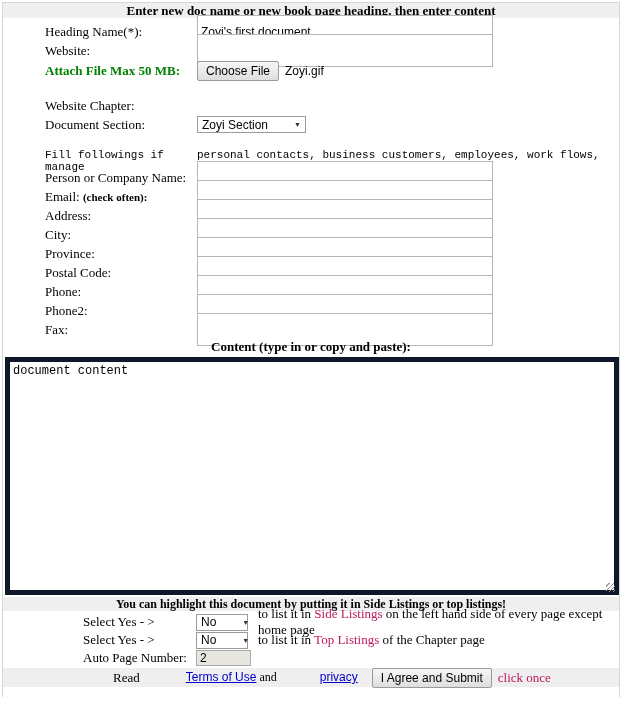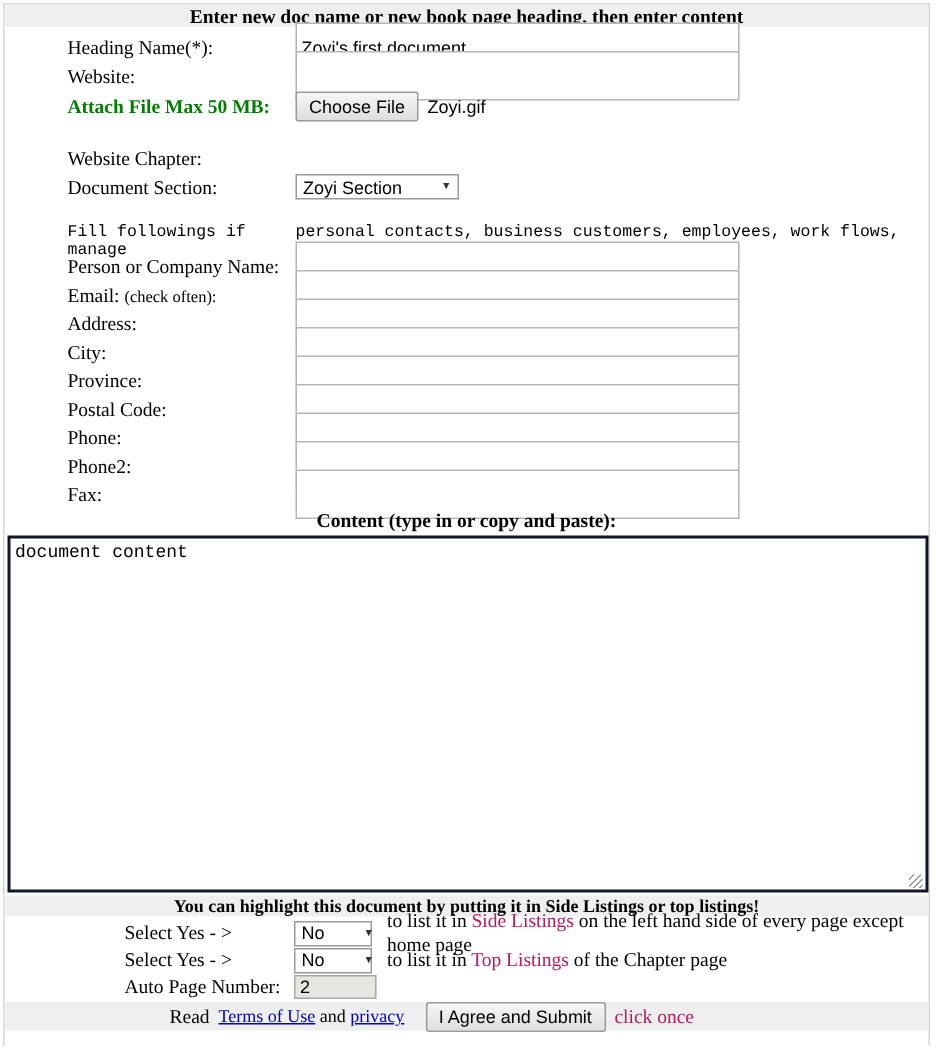--- a/index.html
+++ b/index.html
@@ -3,40 +3,40 @@
 <meta charset="utf-8">
 <style>
   html,body{margin:0;padding:0;background:#fff;}
   body{width:624px;height:703px;overflow:hidden;font-family:"Liberation Serif",serif;color:#000;}
   .page{position:relative;width:618px;margin:2px 2px 0 2px;border:1px solid #d6d6d6;border-bottom:none;min-height:695px;box-sizing:border-box;background:#fff;}
   .bar{background:#efefef;text-align:center;font-weight:bold;font-size:13px;line-height:15px;height:15px;font-family:"Liberation Serif",serif;}
   .bar.small{font-size:12px;height:14px;line-height:14px;}
   .sp{width:100%;}
   .row{display:flex;align-items:center;height:19px;padding-left:42px;box-sizing:border-box;}
   .lbl{width:152px;flex:0 0 152px;font-size:13px;font-family:"Liberation Serif",serif;}
-  .lbl .note-sm{font-size:11px;}
+  .lbl .note-sm{font-size:11px;font-weight:bold;}
   .green{color:#008000;font-weight:bold;}
   .red{color:#be185d;}
   .text-input{width:296px;height:33px;border:1px solid #b5b5b5;box-sizing:border-box;font:12px "Liberation Sans",sans-serif;padding:0 3px;background:#fff;color:#000;outline:none;}
   .text-input.short{width:162px;}
   .fake-select{display:inline-flex;align-items:center;justify-content:space-between;border:1px solid #9a9a9a;background:#fff;height:17px;box-sizing:border-box;padding:0 4px;font:12px "Liberation Sans",sans-serif;cursor:default;gap:20px;}
   .fake-select .arr{font-size:7px;margin-left:6px;color:#333;}
   .btn{display:inline-block;border:1px solid #9a9a9a;border-radius:2px;background:linear-gradient(#f6f6f6,#dedede);font:12px "Liberation Sans",sans-serif;padding:2px 8px;color:#000;}
   .file-name{font:12px "Liberation Sans",sans-serif;margin-left:6px;}
   .small-serif{font-size:11px;font-family:Liberation Mono, monospace;}
   .content-label{text-align:center;font-weight:bold;font-size:13px;height:16px;line-height:16px;}
   .ta-wrap{position:relative;margin:2px 2px 0 2px;}
-  textarea.content-area{display:block;width:614px;height:238px;box-sizing:border-box;border:2px solid #0f172a;resize:none;font:12px "Liberation Mono",monospace;padding:2px 3px;outline:none;background:#fff;}
+  textarea.content-area{display:block;width:614px;height:238px;box-sizing:border-box;border:5px solid #0f172a;resize:none;font:12px "Liberation Mono",monospace;padding:2px 3px;outline:none;background:#fff;}
   .resize-handle{position:absolute;right:2px;bottom:3px;width:9px;height:9px;background:repeating-linear-gradient(135deg,transparent 0 2px,#9a9a9a 2px 3px);}
   .hl-row{display:flex;align-items:center;height:18px;padding-left:80px;box-sizing:border-box;font-size:13px;}
   .hl-row .lbl2{width:113px;flex:0 0 113px;font-size:13px;}
   .hl-desc{margin-left:10px;font-size:13px;}
   .auto-input{width:55px;height:16px;border:1px solid #a9a9a9;background:#e6e6de;box-sizing:border-box;font:12px "Liberation Sans",sans-serif;padding:0 3px;outline:none;}
   .footer-bar{display:flex;align-items:center;background:#efefef;height:19px;padding-left:110px;box-sizing:border-box;font-size:13px;gap:6px;margin-top:2px;}
-  a.lnk{color:#0000cc;text-decoration:underline;font-size:12px;font-family:Liberation Serif, serif;}
+  a.lnk{color:#0000cc;text-decoration:underline;font-size:12px;font-family:Liberation Sans, sans-serif;margin-left:40px;}
   .plain12{font-size:12px;}
   .gap4{height:4px;}.gap15{height:15px;}.gap19{height:19px;}.gap2{height:2px;}
 </style>
 </head>
 <body>
 
 <div class="page">
 
   <div class="bar">Enter new doc name or new book page heading, then enter content</div>
   <div class="sp gap4"></div>

